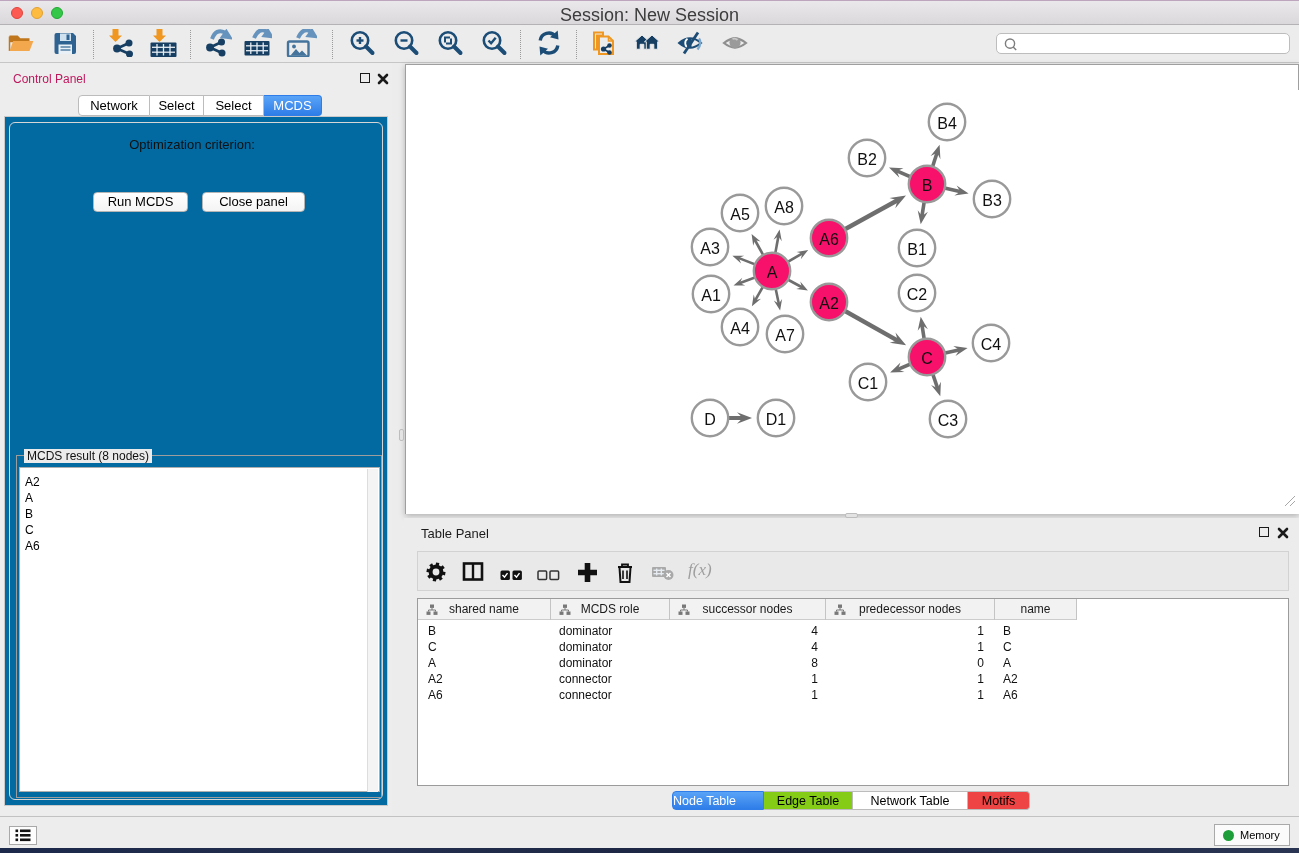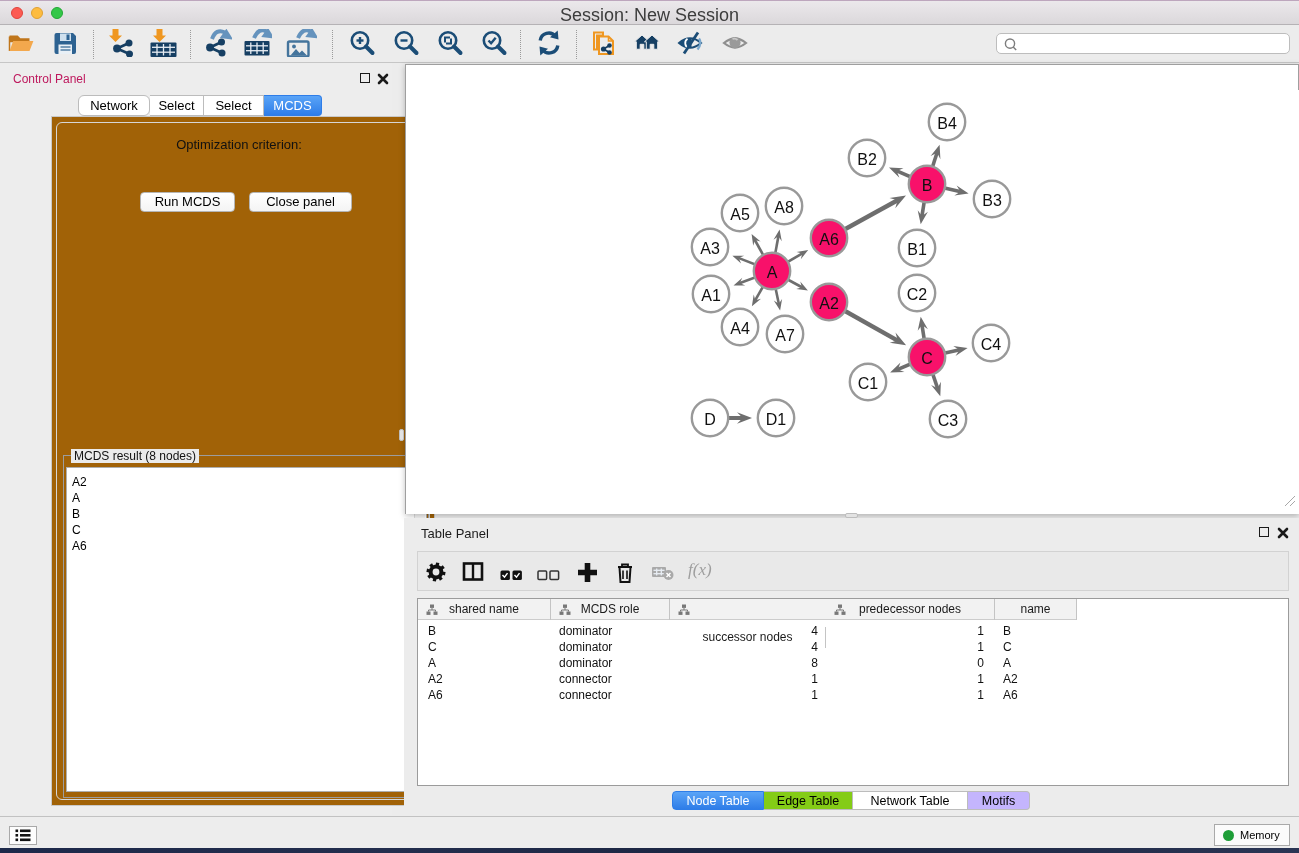--- a/index.html
+++ b/index.html
@@ -27,21 +27,21 @@
 
 #cpanel { left:0; top:63px; width:392px; height:752px; background:#ededed; }
 #cpanel .hdr { position:absolute; left:13px; top:9px; font-size:12px; color:#be185d; }
 .tabgroup { position:absolute; display:flex; height:21px; }
 .tabgroup .tab { height:21px; border:1px solid #bcbcbc; border-left:none;
   background:#fff; color:#000; font-size:13px; line-height:20px; text-align:center; }
 .tabgroup .tab:first-child { border-left:1px solid #bcbcbc; border-radius:4px 0 0 4px; }
 .tabgroup .tab:last-child { border-radius:0 4px 4px 0; }
 .tabgroup .tab.sel { background:linear-gradient(#5aa4f7,#2e7de8); color:#fff; border-color:#2e7de8; }
 #cpbody { position:absolute; left:4px; top:53px; width:384px; height:690px;
-  background:#a16207; border:1px solid #c9c9c9;margin-left:47px; }
+  background:#0369a1; border:1px solid #c9c9c9; }
 #cpinner { position:absolute; left:4px; top:5px; width:374px; height:678px;
   border:1px solid #d6d6d6; border-radius:6px; }
 #optlabel { position:absolute; left:0px; top:20px; width:374px; text-align:center;
   font-size:13px; color:#111; }
 #dropdown { position:absolute; left:37px; top:42px; width:313px; height:21px;
   background:#fff; border:1px solid #b7b7b7; border-radius:5px; }
 #dropdown .dtext { position:absolute; left:13px; top:3px; font-size:13px; color:#000; }
 #dropdown .spin { position:absolute; right:-1px; top:-1px; width:17px; height:21px;
   background:linear-gradient(#59a3f7,#2d7ce8); border-radius:0 5px 5px 0; }
 .btn { position:absolute; height:20px; background:linear-gradient(#ffffff,#f4f4f4);
@@ -235,21 +235,21 @@
     </div>
 </div>
 
 <div class="abs" id="cpanel">
   <div class="hdr">Control Panel</div>
   <div style="position:absolute;left:360px;top:10px;width:10px;height:10px;border:1.6px solid #1a1a1a;"></div>
     <div style="position:absolute;left:377px;top:8px;"><svg width="12" height="12" viewBox="0 0 12 12" style="">
         <path d="M2 2 L10 10 M10 2 L2 10" stroke="#1a1a1a" stroke-width="2.6" stroke-linecap="round"></path>
       </svg></div>
   <div class="tabgroup" style="left:78px; top:32px;">
-    <div class="tab" style="width:72px;border-radius:6px;">Network</div>
+    <div class="tab" style="width:72px;">Network</div>
     <div class="tab" style="width:54px;">Select</div>
     <div class="tab" style="width:60px;">Select</div>
     <div class="tab sel" style="width:58px;">MCDS</div>
   </div>
   <div id="cpbody">
     <div id="cpinner"></div>
     <div id="optlabel">Optimization criterion:</div>
     <div class="btn" style="left:88px; top:75px; width:95px;">Run MCDS</div>
     <div class="btn" style="left:197px; top:75px; width:103px;">Close panel</div>
     <div id="fieldset">
@@ -416,21 +416,21 @@
           <rect x="7.5" y="7.5" width="4" height="3.4" fill="#787878"></rect>
           <path d="M6 4 v2 M2.5 7.5 v-1.5 h7 v1.5" fill="none" stroke="#787878" stroke-width="1"></path>
         </svg>
         <div class="hcol" style="left:133px;width:119px;">MCDS role</div>
         <svg width="12" height="12" viewBox="0 0 12 12" style="position:absolute;left:141px;top:5px;">
           <rect x="4" y="0.5" width="4" height="3.4" fill="#787878"></rect>
           <rect x="0.5" y="7.5" width="4" height="3.4" fill="#787878"></rect>
           <rect x="7.5" y="7.5" width="4" height="3.4" fill="#787878"></rect>
           <path d="M6 4 v2 M2.5 7.5 v-1.5 h7 v1.5" fill="none" stroke="#787878" stroke-width="1"></path>
         </svg>
-        <div class="hcol" style="left:252px;width:156px;margin-top:28px;">successor nodes</div>
+        <div class="hcol" style="left:252px;width:156px;">successor nodes</div>
         <svg width="12" height="12" viewBox="0 0 12 12" style="position:absolute;left:260px;top:5px;">
           <rect x="4" y="0.5" width="4" height="3.4" fill="#787878"></rect>
           <rect x="0.5" y="7.5" width="4" height="3.4" fill="#787878"></rect>
           <rect x="7.5" y="7.5" width="4" height="3.4" fill="#787878"></rect>
           <path d="M6 4 v2 M2.5 7.5 v-1.5 h7 v1.5" fill="none" stroke="#787878" stroke-width="1"></path>
         </svg>
         <div class="hcol" style="left:408px;width:169px;">predecessor nodes</div>
         <svg width="12" height="12" viewBox="0 0 12 12" style="position:absolute;left:416px;top:5px;">
           <rect x="4" y="0.5" width="4" height="3.4" fill="#787878"></rect>
           <rect x="0.5" y="7.5" width="4" height="3.4" fill="#787878"></rect>
@@ -469,24 +469,24 @@
       </div>
       <div class="trow" style="top:88px;left:0;width:100%;">
         <span class="cell" style="left:10px;">A6</span>
         <span class="cell" style="left:141px;">connector</span>
         <span class="cell num" style="left:252px;width:148px;">1</span>
         <span class="cell num" style="left:408px;width:158px;">1</span>
         <span class="cell" style="left:585px;">A6</span>
       </div>
   </div>
   <div id="btabs">
-    <div class="tab sel" style="width:92px;border:1px solid #2e7de8;border-radius:4px 0 0 4px;background:linear-gradient(#5aa4f7,#2e7de8);color:#fff;text-align:center;">Node Table</div>
+    <div class="tab sel" style="width:92px;border:1px solid #2e7de8;border-radius:4px 0 0 4px;background:linear-gradient(#5aa4f7,#2e7de8);color:#fff;text-align:left;">Node Table</div>
     <div class="tab" style="width:89px;border:1px solid #bcbcbc;border-left:none;background:#84cc16;text-align:center;">Edge Table</div>
     <div class="tab" style="width:115px;border:1px solid #bcbcbc;border-left:none;background:#fff;text-align:center;">Network Table</div>
-    <div class="tab" style="width:62px;border:1px solid #bcbcbc;border-left:none;background:#c4b5fd;border-radius:0 4px 4px 0;text-align:center;">Motifs</div>
+    <div class="tab" style="width:62px;border:1px solid #bcbcbc;border-left:none;background:#ef4444;border-radius:0 4px 4px 0;text-align:center;">Motifs</div>
   </div>
 </div>
 
 <div class="abs" id="statusbar">
   <div id="listbtn">
       <svg width="16" height="13" viewBox="0 0 16 13" style="position:absolute;left:5px;top:2px;">
         <rect x="0.5" y="0.5" width="2.6" height="2.6" fill="#111"></rect>
         <rect x="0.5" y="5" width="2.6" height="2.6" fill="#111"></rect>
         <rect x="0.5" y="9.5" width="2.6" height="2.6" fill="#111"></rect>
         <rect x="5" y="0.5" width="10.5" height="2.6" fill="#111"></rect>

